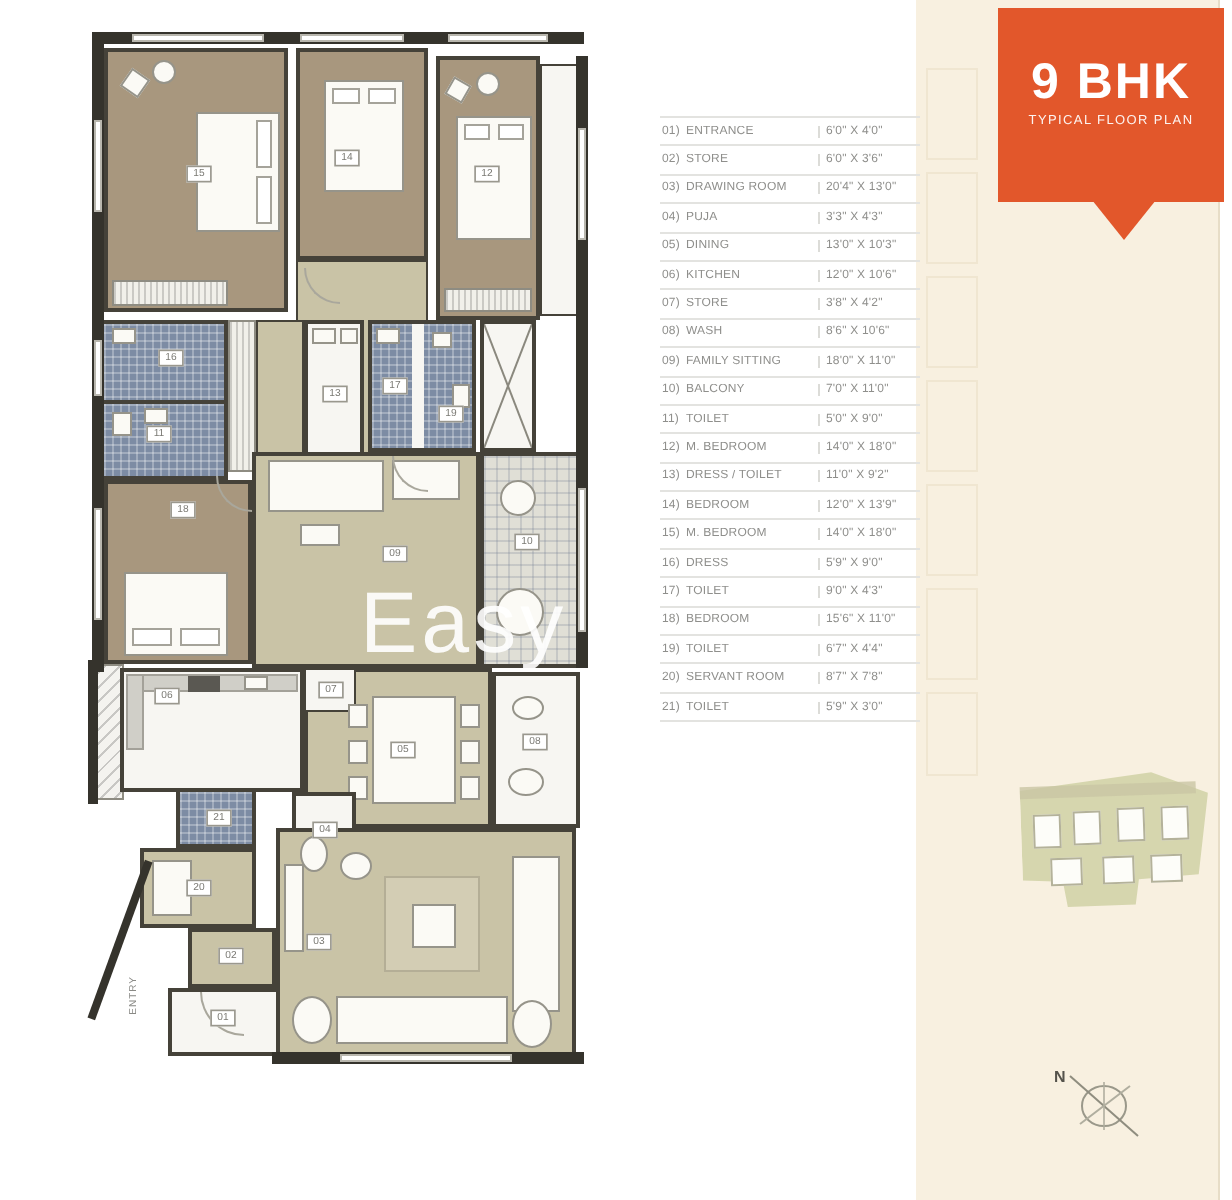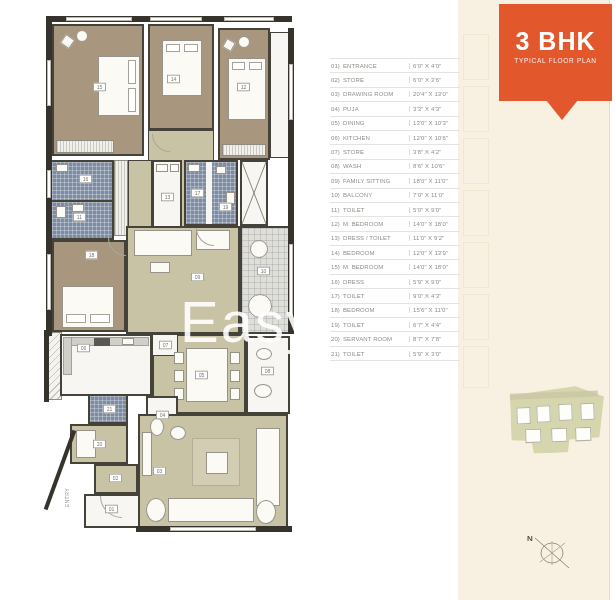--- a/index.html
+++ b/index.html
@@ -57,21 +57,21 @@
   .arc{position:absolute;border:1px solid #a9a79c;border-top:none;border-right:none;
        border-radius:0 0 0 100%;box-sizing:border-box;}
 
   .chip{position:absolute;width:13px;height:8px;background:#fff;border:1px solid #9a988e;
         font-size:6px;line-height:8px;text-align:center;color:#7b7a74;z-index:30;
         transform:scale(.85);transform-origin:center;}
   .entry-txt{position:absolute;left:64px;top:488px;writing-mode:vertical-rl;transform:rotate(180deg);
         font-size:5px;color:#8a8a86;letter-spacing:.5px;z-index:31;}
 
   
-  .wm{position:absolute;left:180px;top:288px;font-size:58px;color:rgba(255,255,255,.9);
+  .wm{position:absolute;left:180px;top:288px;font-size:43px;color:rgba(255,255,255,.9);
       letter-spacing:2px;z-index:40;font-weight:400;text-align:right;}
 
   
   .siteplan{position:absolute;left:503px;top:376px;width:110px;height:102px;transform:rotate(-2deg);}
   .site-shape{position:absolute;left:4px;top:8px;width:100px;height:70px;background:#d6d6ae;
       clip-path:polygon(4% 14%,70% 4%,98% 20%,92% 78%,62% 80%,60% 98%,26% 98%,24% 80%,4% 78%);}
   .site-road{position:absolute;left:8px;top:16px;width:88px;height:6px;background:#c9c5a4;opacity:.8;}
   .blk{position:absolute;background:#fdfdf9;border:1px solid #b4b29a;box-sizing:border-box;}
 
   
@@ -87,21 +87,21 @@
   <div class="cream-line"></div>
   <div class="ghost" style="left:463px;top:34px;height:46px;"></div>
   <div class="ghost" style="left:463px;top:86px;height:46px;"></div>
   <div class="ghost" style="left:463px;top:138px;height:46px;"></div>
   <div class="ghost" style="left:463px;top:190px;height:46px;"></div>
   <div class="ghost" style="left:463px;top:242px;height:46px;"></div>
   <div class="ghost" style="left:463px;top:294px;height:46px;"></div>
   <div class="ghost" style="left:463px;top:346px;height:42px;"></div>
 
   <div class="tag">
-    <h1>3 BHK</h1>
+    <h1>9 BHK</h1>
     <div class="sub">TYPICAL FLOOR PLAN</div>
   </div>
   <div class="tag-tip"></div>
 
   <div class="legend">
       <div class="lrow">
         <span class="lno">01)</span>
         <span class="lname">ENTRANCE</span>
         <span class="lsize">6'0" X 4'0"</span>
       </div>

